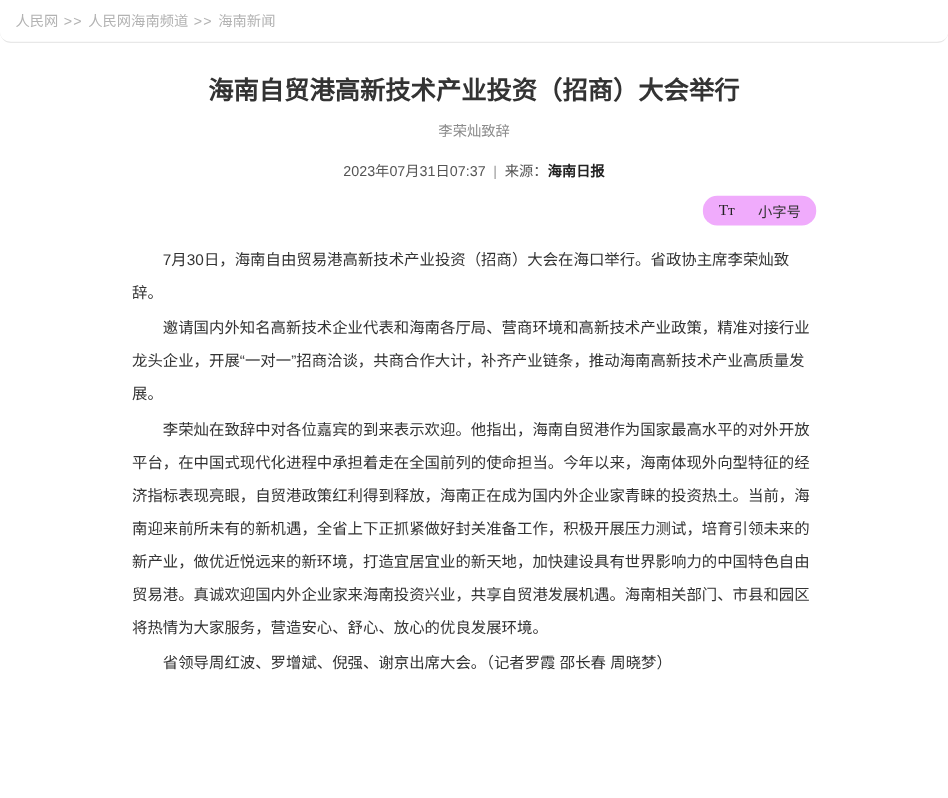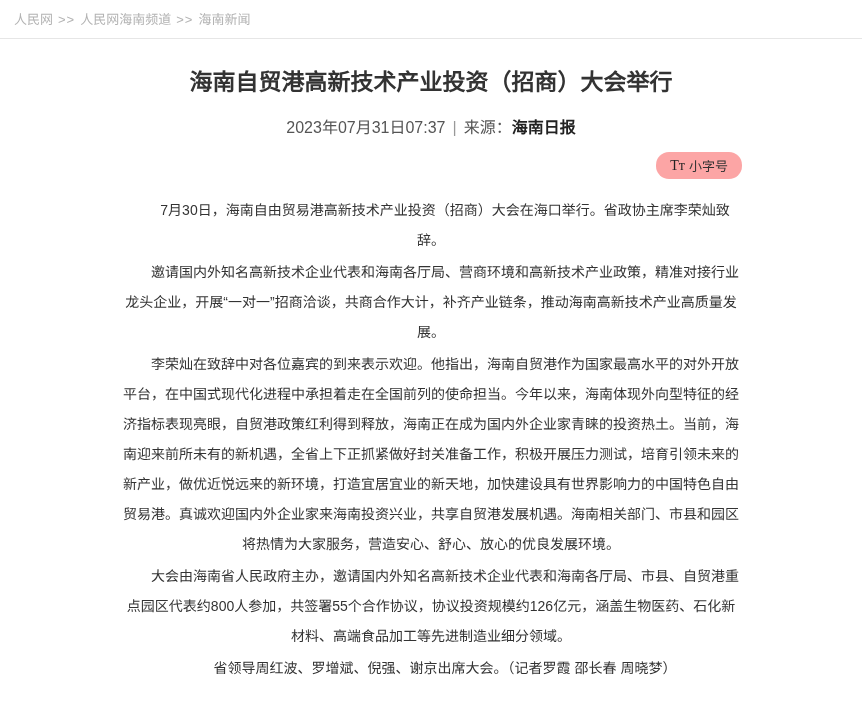--- a/index.html
+++ b/index.html
@@ -1,15 +1,15 @@
 <!DOCTYPE html>
 <html lang="zh-CN"><head>
 <meta charset="utf-8">
 <style>
-  * { margin: 0; padding: 0; box-sizing: border-box; }
+  * { margin: 0; padding: 0; box-sizing: border-box; border-radius: 10px; }
   html, body {
     width: 862px;
     background: #ffffff;
     font-family: "Liberation Sans", "DejaVu Sans", sans-serif;
   }
   body {
     height: 725px;
     overflow: hidden;
     color: #333;
   }
@@ -45,21 +45,21 @@
   }
   .article-subtitle {
     margin-top: 12px;
     text-align: center;
     font-size: 13px;
     color: #8c8c8c;
   }
   .article-meta {
     margin-top: 17px;
     text-align: center;
-    font-size: 16px;
+    font-size: 13px;
     color: #555;
   }
   .article-meta .meta-sep {
     margin: 0 7px;
     color: #999;
   }
   .article-meta .source-name {
     color: #222;
     font-weight: 700;
     text-decoration: none;
@@ -67,22 +67,22 @@
   }
   
   .toolbar {
     margin-top: 14px;
     display: flex;
     justify-content: flex-end;
   }
   .font-size-btn {
     display: inline-flex;
     align-items: center;
-    gap: 4px;
-    background: #fca5a5;
+    gap: 21px;
+    background: #f0abfc;
     border: none;
     border-radius: 13px;
     padding: 4px 14px;
     font-size: 13px;
     color: #333;
     cursor: pointer;
     font-family: "Liberation Sans", "DejaVu Sans", sans-serif;
   }
   .font-size-btn .tt-icon {
     font-family: "Liberation Serif", "DejaVu Serif", serif;
@@ -96,49 +96,48 @@
     font-size: 14px;
     line-height: 30px;
     color: #333;
   }
   .original-title {
     margin-bottom: 4px;
   }
   .article-body p.para {
     text-indent: 2em;
     margin: 0 0 2px 0;
-    text-align: center;
   }
 </style>
 </head>
 <body>
 
 <div class="breadcrumb">
   <a>人民网</a><span class="sep">&gt;&gt;</span><a>人民网海南频道</a><span class="sep">&gt;&gt;</span><a>海南新闻</a>
 </div>
 
 <div class="article-col">
 
   <h1 class="article-title">海南自贸港高新技术产业投资（招商）大会举行</h1>
 
+  <div class="article-subtitle">李荣灿致辞</div>
 
   <div class="article-meta">
     <span>2023年07月31日07:37</span><span class="meta-sep">|</span><span>来源：</span><a class="source-name">海南日报</a>
   </div>
 
   <div class="toolbar">
     <button class="font-size-btn">
       <span class="tt-icon">Tᴛ</span>
       <span>小字号</span>
     </button>
   </div>
 
   <div class="article-body">
 
     <p class="para">7月30日，海南自由贸易港高新技术产业投资（招商）大会在海口举行。省政协主席李荣灿致辞。</p>
     <p class="para">邀请国内外知名高新技术企业代表和海南各厅局、营商环境和高新技术产业政策，精准对接行业龙头企业，开展“一对一”招商洽谈，共商合作大计，补齐产业链条，推动海南高新技术产业高质量发展。</p>
     <p class="para">李荣灿在致辞中对各位嘉宾的到来表示欢迎。他指出，海南自贸港作为国家最高水平的对外开放平台，在中国式现代化进程中承担着走在全国前列的使命担当。今年以来，海南体现外向型特征的经济指标表现亮眼，自贸港政策红利得到释放，海南正在成为国内外企业家青睐的投资热土。当前，海南迎来前所未有的新机遇，全省上下正抓紧做好封关准备工作，积极开展压力测试，培育引领未来的新产业，做优近悦远来的新环境，打造宜居宜业的新天地，加快建设具有世界影响力的中国特色自由贸易港。真诚欢迎国内外企业家来海南投资兴业，共享自贸港发展机遇。海南相关部门、市县和园区将热情为大家服务，营造安心、舒心、放心的优良发展环境。</p>
-    <p class="para">大会由海南省人民政府主办，邀请国内外知名高新技术企业代表和海南各厅局、市县、自贸港重点园区代表约800人参加，共签署55个合作协议，协议投资规模约126亿元，涵盖生物医药、石化新材料、高端食品加工等先进制造业细分领域。</p>
     <p class="para">省领导周红波、罗增斌、倪强、谢京出席大会。（记者罗霞 邵长春 周晓梦）</p>
 
   </div>
 
 </div>
 
 </body></html>

